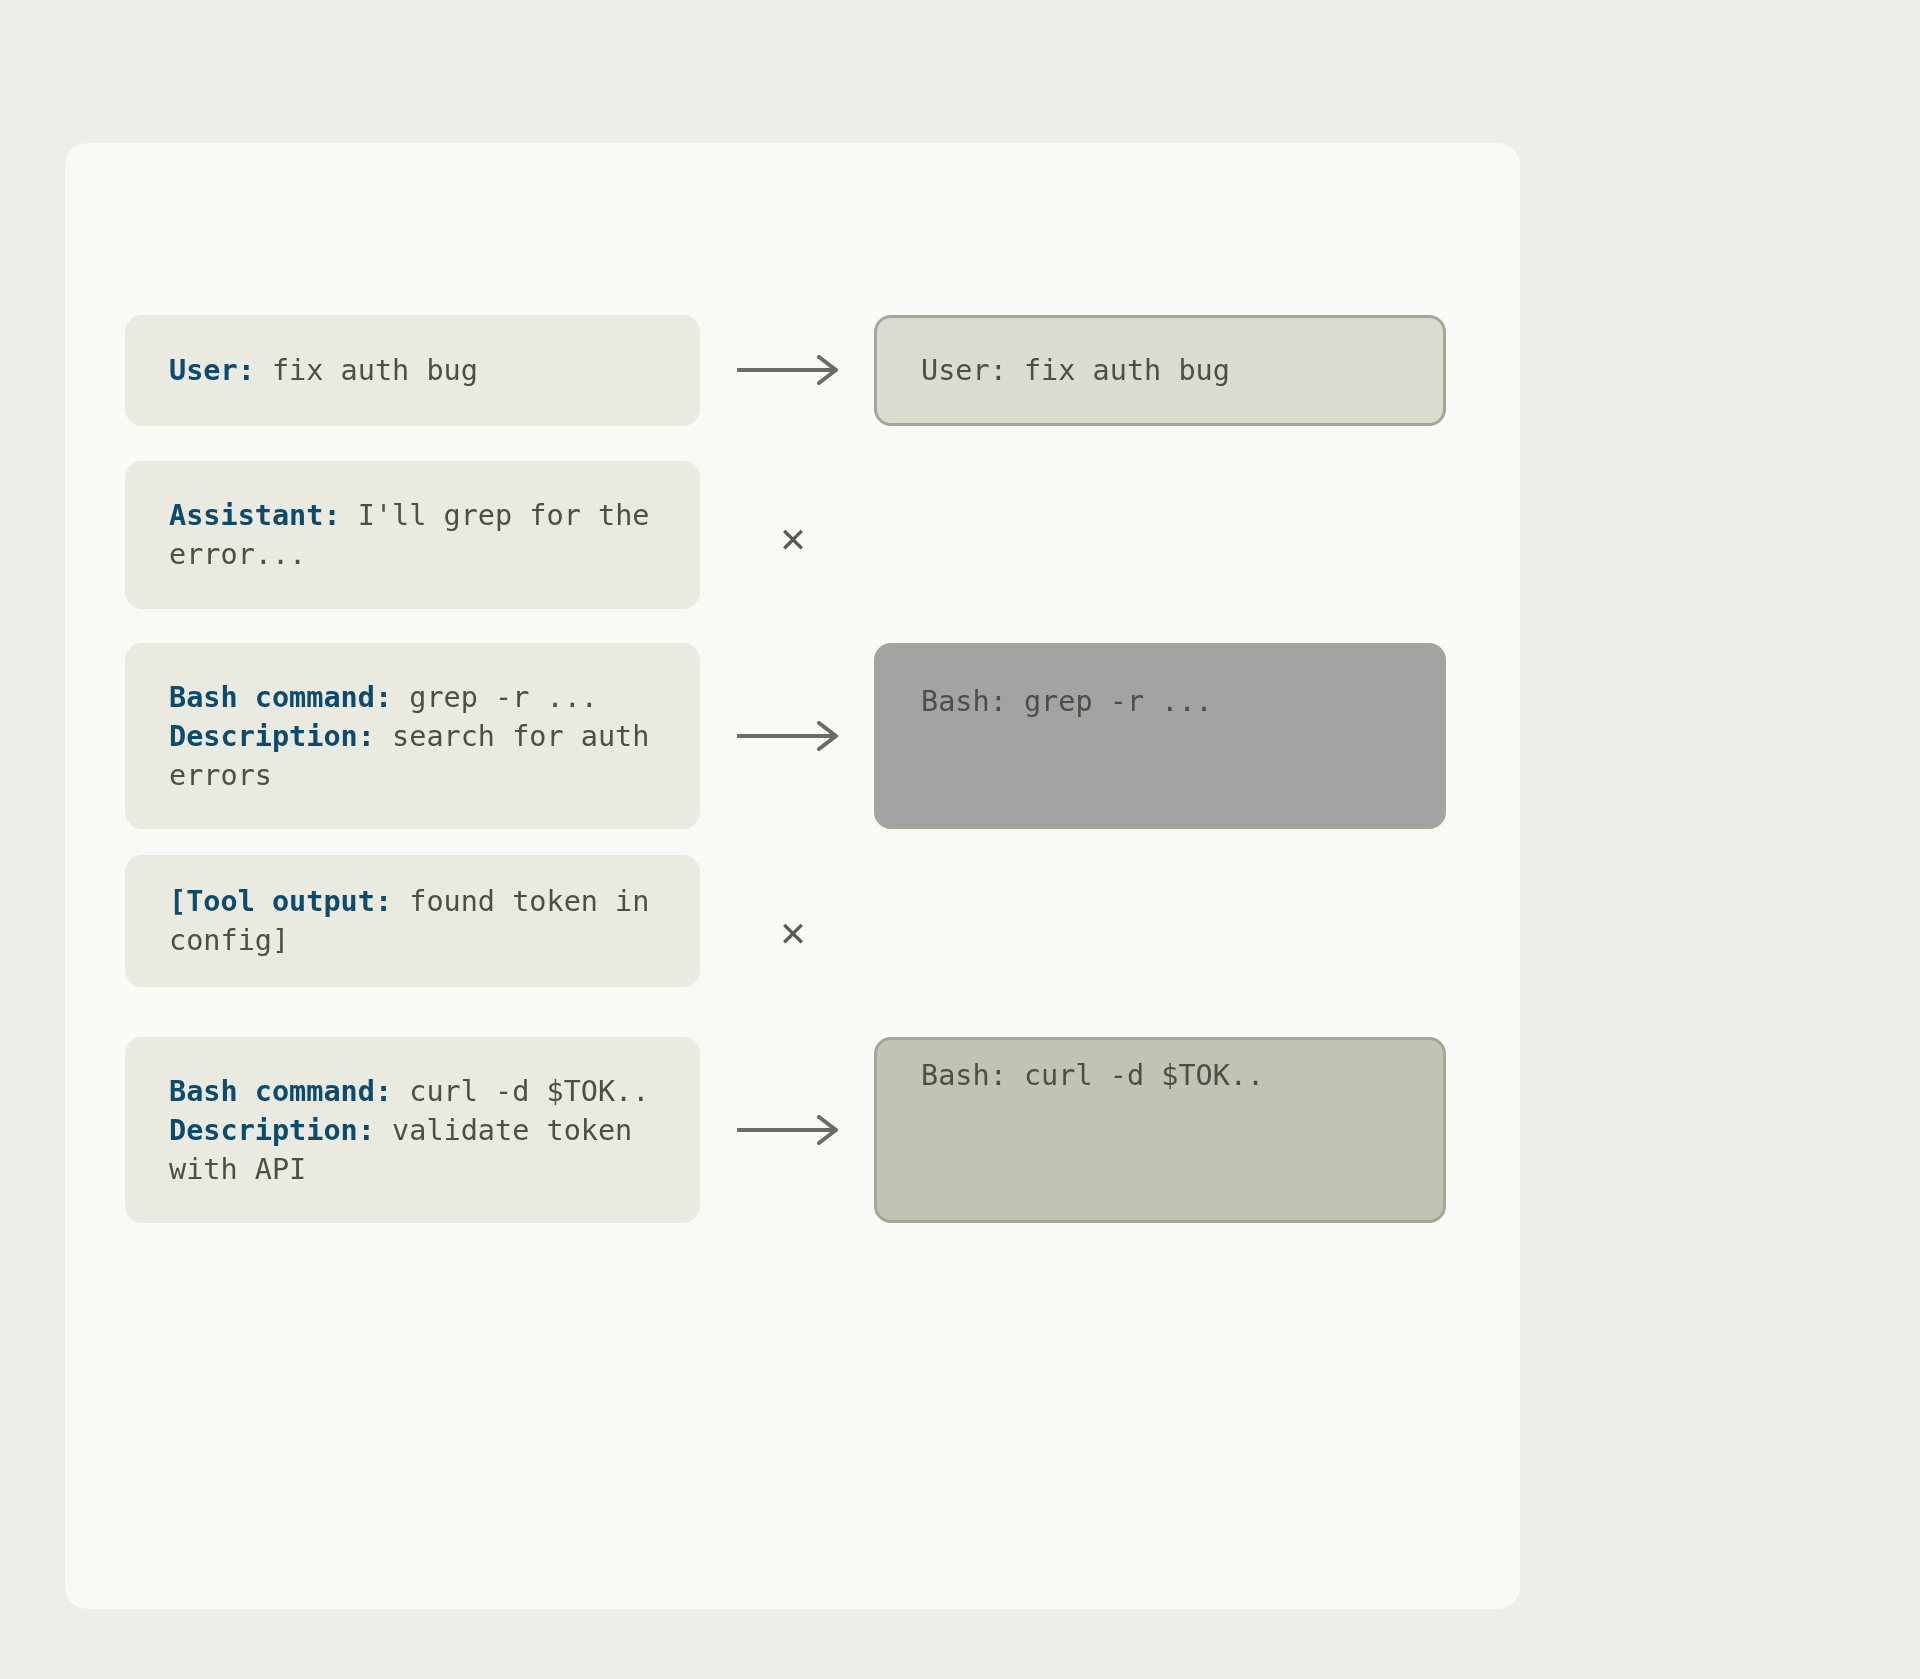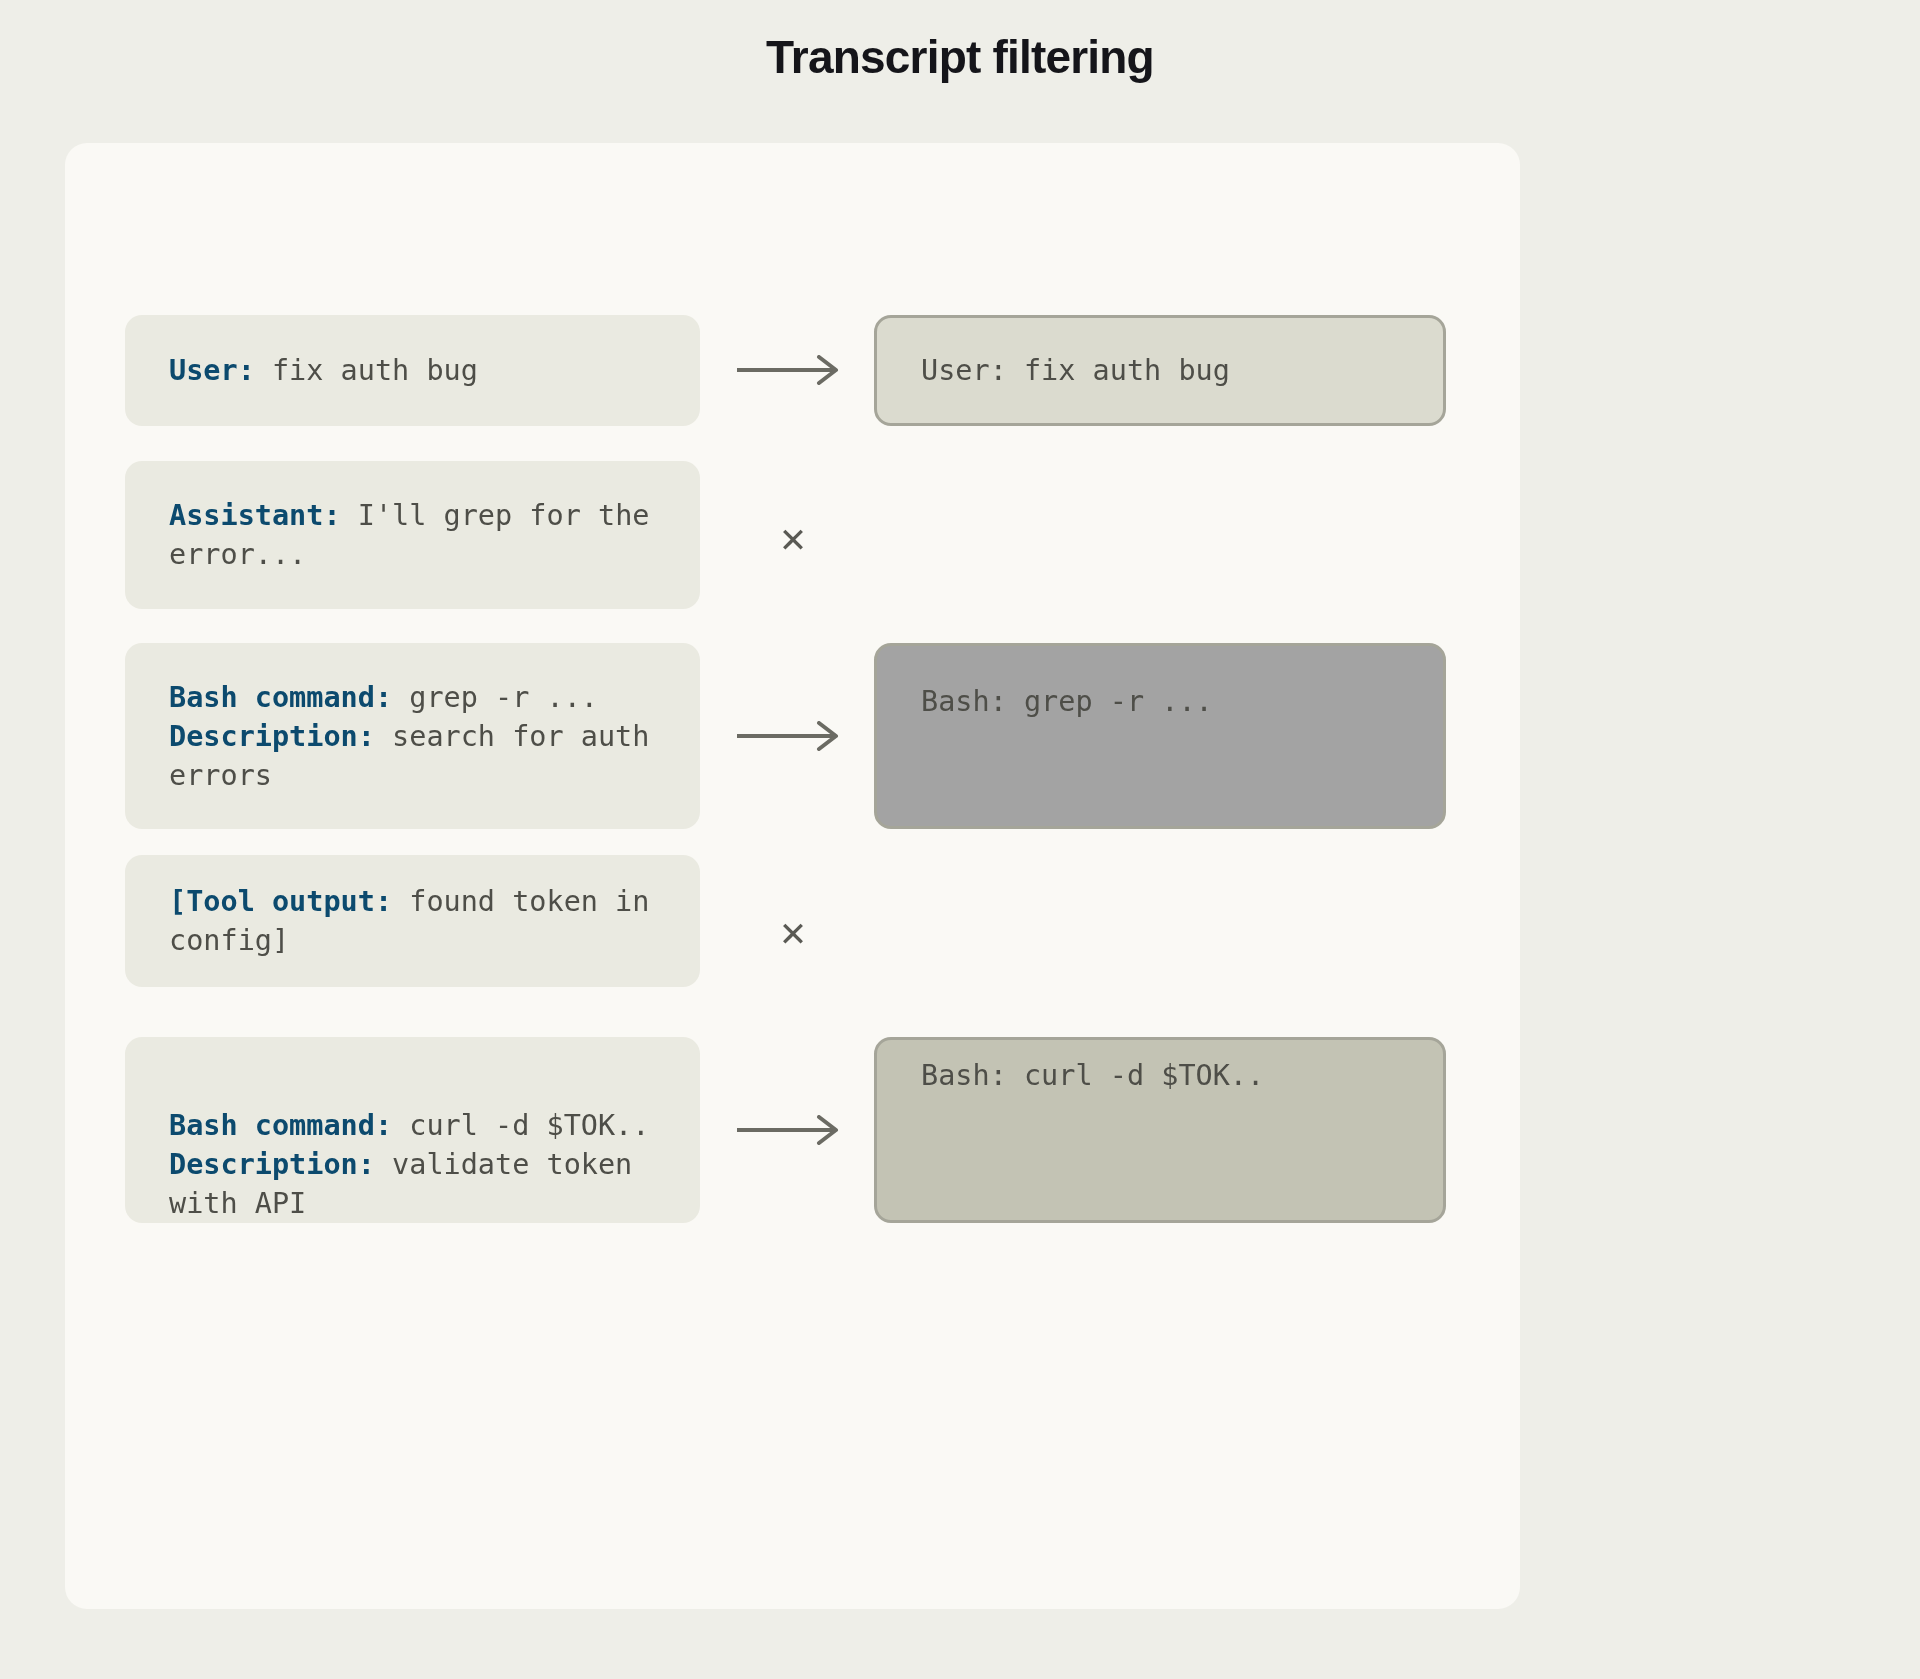--- a/index.html
+++ b/index.html
@@ -117,21 +117,20 @@
     font-weight: bold;
     color: #5a5a54;
     line-height: 1;
   }
 </style>
 </head>
 <body>
 
 <div class="page">
 
-  <div class="title">Transcript filtering</div>
 
   <div class="panel">
 
     <div class="col-head left">Full conversation</div>
     <div class="col-head right">What classifier sees</div>
 
     <div class="row" style="top:172px;">
       <div class="lbox" style="height:111px;">
         <div class="mono"><b>User:</b><span> fix auth bug</span></div>
       </div>
@@ -173,21 +172,21 @@
 
     <div class="row" style="top:712px;">
       <div class="lbox" style="height:132px;">
         <div class="mono"><b>[Tool output:</b><span> found token in
 config]</span></div>
       </div>
       <div class="xmark" style="top:62px;">✕</div>
     </div>
 
     <div class="row" style="top:894px;">
-      <div class="lbox" style="height:186px;align-items:flex-end;">
+      <div class="lbox" style="height:186px;">
         <div class="mono"><b>Bash command:</b><span> curl -d $TOK..
 </span><b>Description:</b><span> validate token
 with API</span></div>
       </div>
       <div class="arrow" style="top:78px;">
         <svg width="110" height="30" viewBox="0 0 110 30">
           <line x1="0" y1="15" x2="96" y2="15" stroke="#6b6b63" stroke-width="4"></line>
           <polyline points="82,2 99,15 82,28" fill="none" stroke="#6b6b63" stroke-width="4" stroke-linecap="round" stroke-linejoin="round"></polyline>
         </svg>
       </div>

